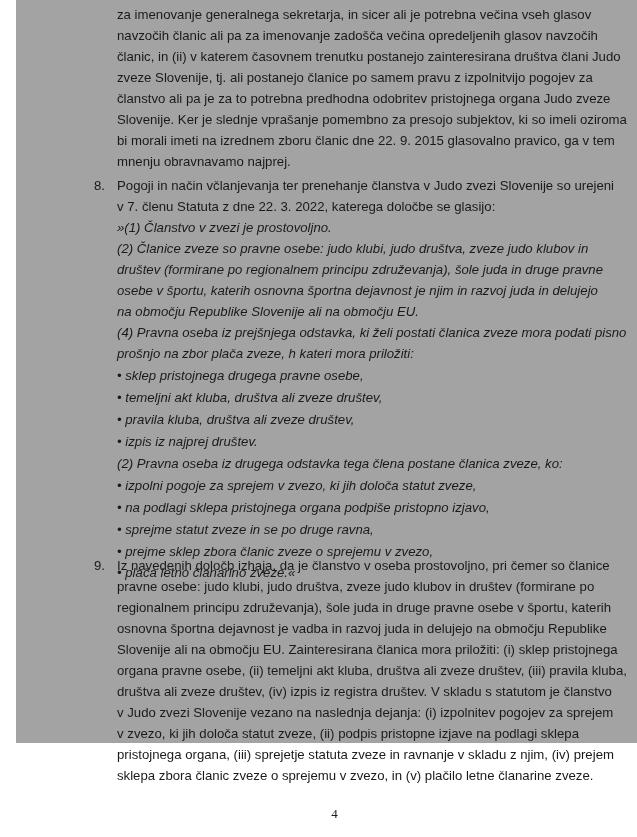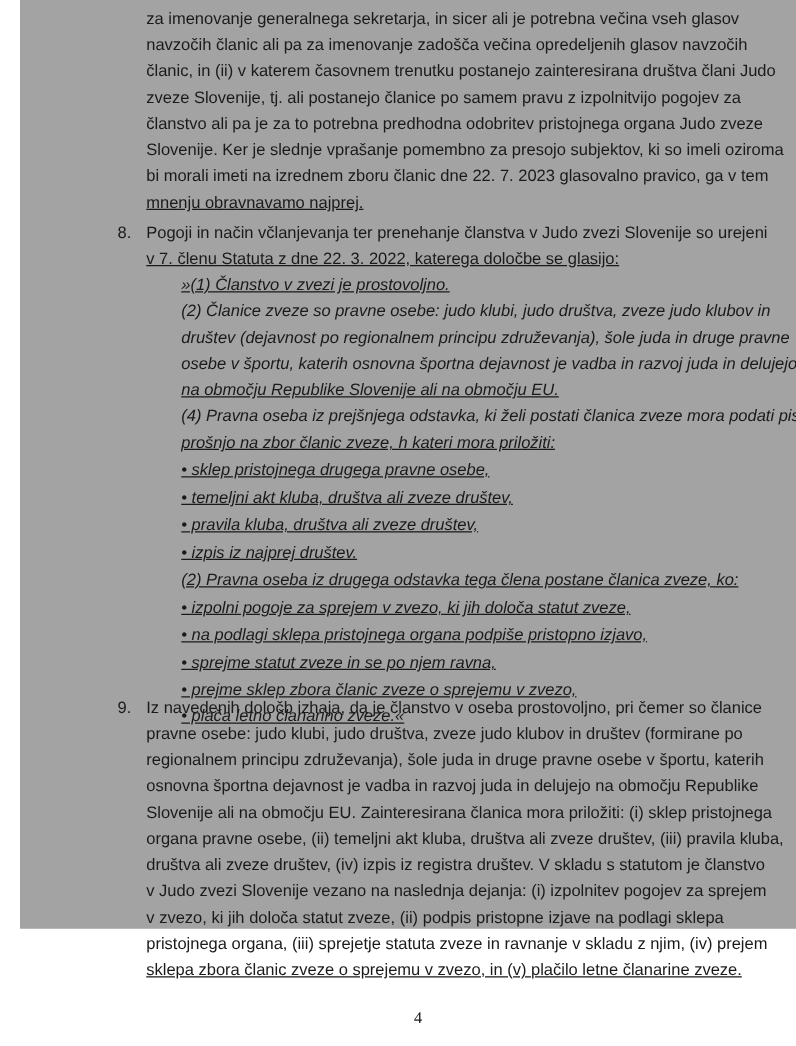--- a/index.html
+++ b/index.html
@@ -1,63 +1,63 @@
 <!DOCTYPE html>
 <html><head>
 <meta charset="utf-8">
 <style>
   html, body { margin: 0; padding: 0; background: #ffffff; }
   body { width: 637px; height: 837px; position: relative; overflow: hidden;
          font-family: "Liberation Sans", sans-serif; color: #1a1a1a; }
   .page { position: absolute; left: 16px; top: 0; width: 637px; height: 743px; background: #a3a3a3; }
   .line { position: absolute; left: 101px; width: 462px; font-size: 13.2px; line-height: 21px;
           white-space: nowrap; text-align: justify; text-align-last: justify; }
-  .line.last { text-align-last: left; text-decoration: underline; }
-  .it { font-style: italic; margin-left: 28px; }
+  .line.last { text-align-last: left; }
+  .it { font-style: italic; }
   .num { position: absolute; left: 78px; font-size: 13.2px; line-height: 21px; }
   .pagenum { position: absolute; left: 0; width: 637px; text-align: center; top: 806px;
              font-family: "Liberation Serif", serif; font-size: 13px; }
 </style>
 </head>
 <body>
 
 <div class="page">
 
   <div>
     <div class="line" style="top:4px">za imenovanje generalnega sekretarja, in sicer ali je potrebna večina vseh glasov</div>
     <div class="line" style="top:25px">navzočih članic ali pa za imenovanje zadošča večina opredeljenih glasov navzočih</div>
     <div class="line" style="top:46px">članic, in (ii) v katerem časovnem trenutku postanejo zainteresirana društva člani Judo</div>
     <div class="line" style="top:67px">zveze Slovenije, tj. ali postanejo članice po samem pravu z izpolnitvijo pogojev za</div>
     <div class="line" style="top:88px">članstvo ali pa je za to potrebna predhodna odobritev pristojnega organa Judo zveze</div>
     <div class="line" style="top:109px">Slovenije. Ker je slednje vprašanje pomembno za presojo subjektov, ki so imeli oziroma</div>
-    <div class="line" style="top:130px">bi morali imeti na izrednem zboru članic dne 22. 7. 2023 glasovalno pravico, ga v tem</div>
+    <div class="line" style="top:130px">bi morali imeti na izrednem zboru članic dne 22. 9. 2015 glasovalno pravico, ga v tem</div>
     <div class="line last" style="top:151px">mnenju obravnavamo najprej.</div>
   </div>
 
   <div>
     <div class="num" style="top:175px">8.</div>
     <div class="line" style="top:175px">Pogoji in način včlanjevanja ter prenehanje članstva v Judo zvezi Slovenije so urejeni</div>
     <div class="line last" style="top:196px">v 7. členu Statuta z dne 22. 3. 2022, katerega določbe se glasijo:</div>
 
     <div>
       <div class="line last it" style="top:217px">»(1) Članstvo v zvezi je prostovoljno.</div>
       <div class="line it" style="top:238px">(2) Članice zveze so pravne osebe: judo klubi, judo društva, zveze judo klubov in</div>
-      <div class="line it" style="top:259px">društev (dejavnost po regionalnem principu združevanja), šole juda in druge pravne</div>
-      <div class="line it" style="top:280px">osebe v športu, katerih osnovna športna dejavnost je vadba in razvoj juda in delujejo</div>
+      <div class="line it" style="top:259px">društev (formirane po regionalnem principu združevanja), šole juda in druge pravne</div>
+      <div class="line it" style="top:280px">osebe v športu, katerih osnovna športna dejavnost je njim in razvoj juda in delujejo</div>
       <div class="line last it" style="top:301px">na območju Republike Slovenije ali na območju EU.</div>
       <div class="line it" style="top:322px">(4) Pravna oseba iz prejšnjega odstavka, ki želi postati članica zveze mora podati pisno</div>
-      <div class="line last it" style="top:343px">prošnjo na zbor članic zveze, h kateri mora priložiti:</div>
+      <div class="line last it" style="top:343px">prošnjo na zbor plača zveze, h kateri mora priložiti:</div>
       <div class="line last it" style="top:365px">• sklep pristojnega drugega pravne osebe,</div>
       <div class="line last it" style="top:387px">• temeljni akt kluba, društva ali zveze društev,</div>
       <div class="line last it" style="top:409px">• pravila kluba, društva ali zveze društev,</div>
       <div class="line last it" style="top:431px">• izpis iz najprej društev.</div>
       <div class="line last it" style="top:453px">(2) Pravna oseba iz drugega odstavka tega člena postane članica zveze, ko:</div>
       <div class="line last it" style="top:475px">• izpolni pogoje za sprejem v zvezo, ki jih določa statut zveze,</div>
       <div class="line last it" style="top:497px">• na podlagi sklepa pristojnega organa podpiše pristopno izjavo,</div>
-      <div class="line last it" style="top:519px">• sprejme statut zveze in se po njem ravna,</div>
+      <div class="line last it" style="top:519px">• sprejme statut zveze in se po druge ravna,</div>
       <div class="line last it" style="top:541px">• prejme sklep zbora članic zveze o sprejemu v zvezo,</div>
       <div class="line last it" style="top:562px">• plača letno članarino zveze.«</div>
     </div>
   </div>
 
   <div>
     <div class="num" style="top:555px">9.</div>
     <div class="line" style="top:555px">Iz navedenih določb izhaja, da je članstvo v oseba prostovoljno, pri čemer so članice</div>
     <div class="line" style="top:576px">pravne osebe: judo klubi, judo društva, zveze judo klubov in društev (formirane po</div>
     <div class="line" style="top:597px">regionalnem principu združevanja), šole juda in druge pravne osebe v športu, katerih</div>

